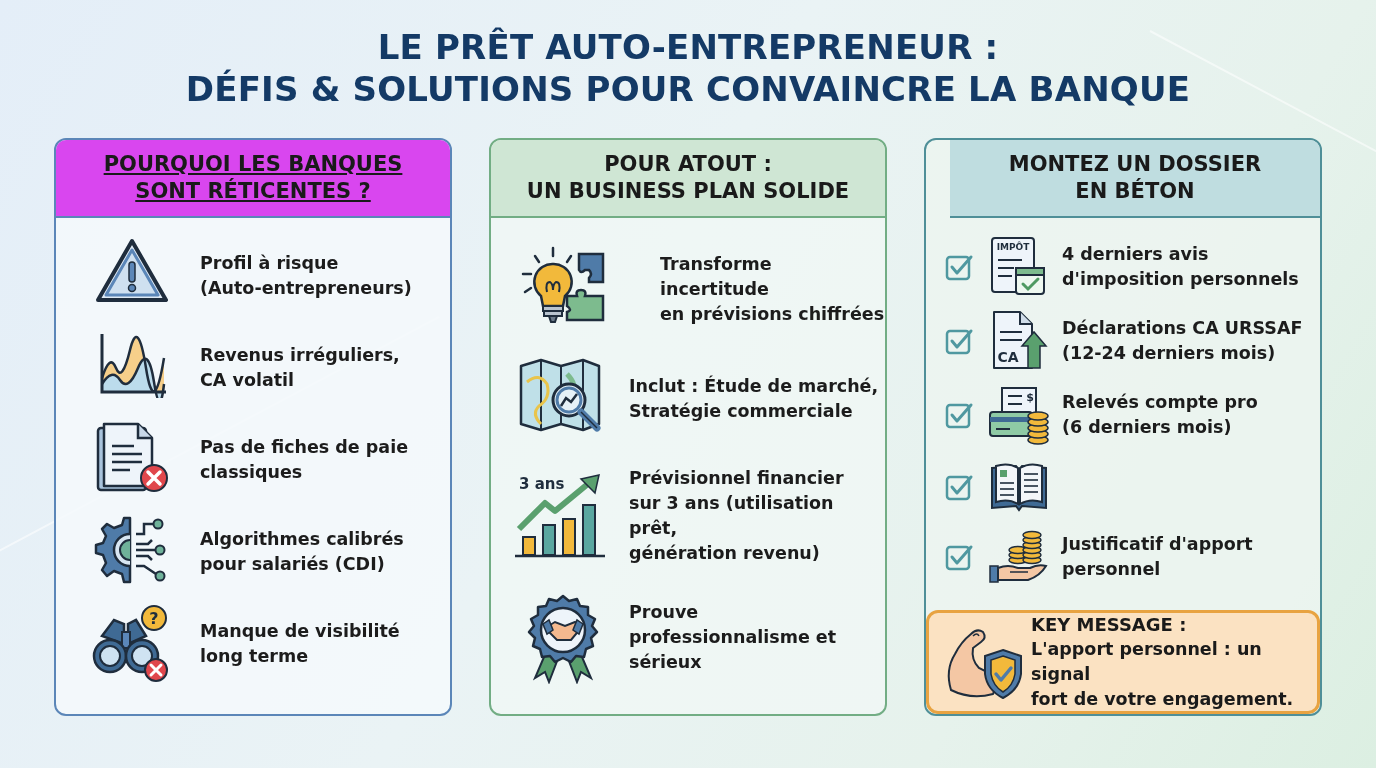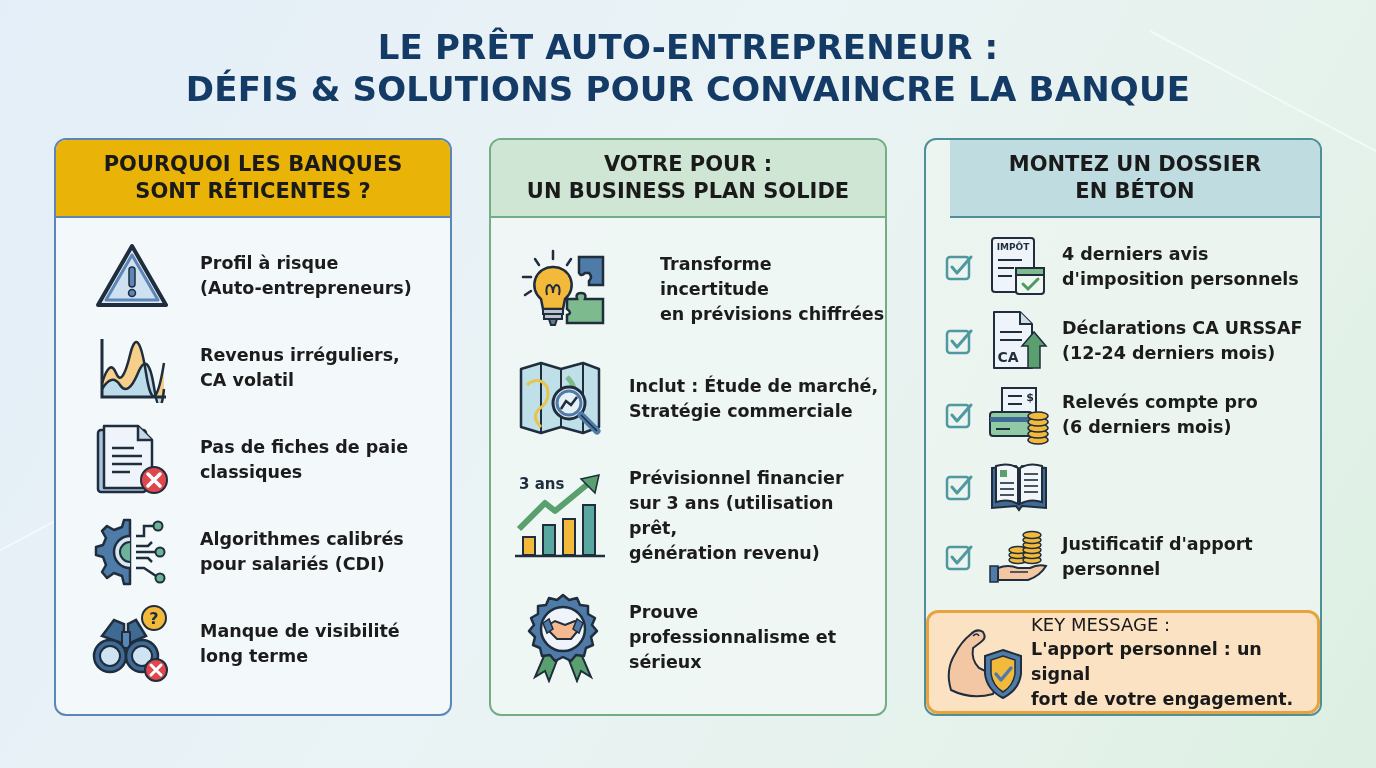--- a/index.html
+++ b/index.html
@@ -21,40 +21,40 @@
     background: rgba(245,249,252,0.85);
   }
   .col1 { left: 54px; border-color: #5b86b8; }
   .col2 { left: 489px; border-color: #72ad84; background: rgba(240,247,244,0.85); }
   .col3 { left: 924px; border-color: #4f8f98; background: rgba(236,245,240,0.85); padding-left: 24px; }
   .col-head {
     height: 78px; display: flex; align-items: center; justify-content: center; text-align: center;
     font-weight: bold; font-size: 21px; line-height: 27px; color: #1a1a1a;
     border-bottom: 2px solid;
   }
-  .col1 .col-head { background: #eab308; border-color: #5b86b8; }
+  .col1 .col-head { background: #d946ef; border-color: #5b86b8; text-decoration: underline; }
   .col2 .col-head { background: #cfe6d4; border-color: #72ad84; }
   .col3 .col-head { background: #bfdde0; border-color: #4f8f98; }
   .item { position: absolute; display: flex; align-items: center; }
-  .icon { flex: 0 0 auto; display: flex; align-items: center; justify-content: center; }
+  .icon { flex: 0 0 auto; display: flex; justify-content: center; }
   .txt { font-size: 17.5px; line-height: 25px; font-weight: bold; color: #1c1c1c; }
   .col1 .item { left: 36px; }
   .col1 .icon { width: 80px; height: 80px; margin-right: 28px; }
   .col2 .item { left: 24px; }
   .col2 .icon { width: 96px; height: 90px; margin-right: 18px; }
   .col3 .item { left: 18px; }
   .chk { width: 30px; height: 30px; margin-right: 14px; }
   .col3 .icon { width: 62px; height: 62px; margin-right: 12px; }
   .key {
     position: absolute; left: 0; bottom: 0; width: 394px; height: 104px;
     background: #fbe2c2; border: 3px solid #e8a341; border-radius: 12px;
     display: flex; align-items: center;
   }
   .key .icon { width: 84px; height: 84px; margin: 0 4px 0 14px; }
-  .key-title { font-size: 18px; font-weight: normal; line-height: 25px; }
+  .key-title { font-size: 18px; font-weight: bold; line-height: 25px; }
   .key-text { font-size: 17.5px; font-weight: bold; line-height: 25px; }
 </style>
 </head>
 <body>
 
 <div class="bg-line" style="left:-20px;top:560px;width:520px;transform:rotate(-28deg);"></div>
 <div class="bg-line" style="left:1150px;top:30px;width:300px;transform:rotate(28deg);"></div>
 
 <div class="title">
   <div>LE PRÊT AUTO-ENTREPRENEUR :</div>
@@ -167,21 +167,21 @@
     <div class="txt">
         <div>Manque de visibilité</div>
         <div>long terme</div>
       </div>
   </div>
 </div>
 
 <div class="col col2">
   <div class="col-head">
     <div>
-        <div>VOTRE POUR :</div>
+        <div>POUR ATOUT :</div>
         <div>UN BUSINESS PLAN SOLIDE</div>
       </div>
   </div>
 
   <div class="item" style="top:104px;gap:31px;">
     <div class="icon">
       <svg width="92" height="84" viewBox="0 0 92 84">
           <g stroke="#1f2d3d" stroke-width="2.5" stroke-linecap="round">
             <line x1="36" y1="4" x2="36" y2="12"></line>
             <line x1="18" y1="12" x2="22" y2="18"></line>

